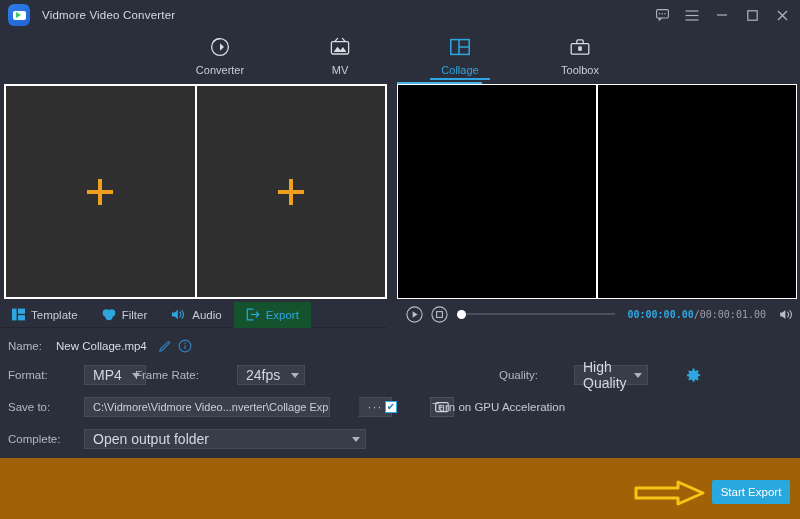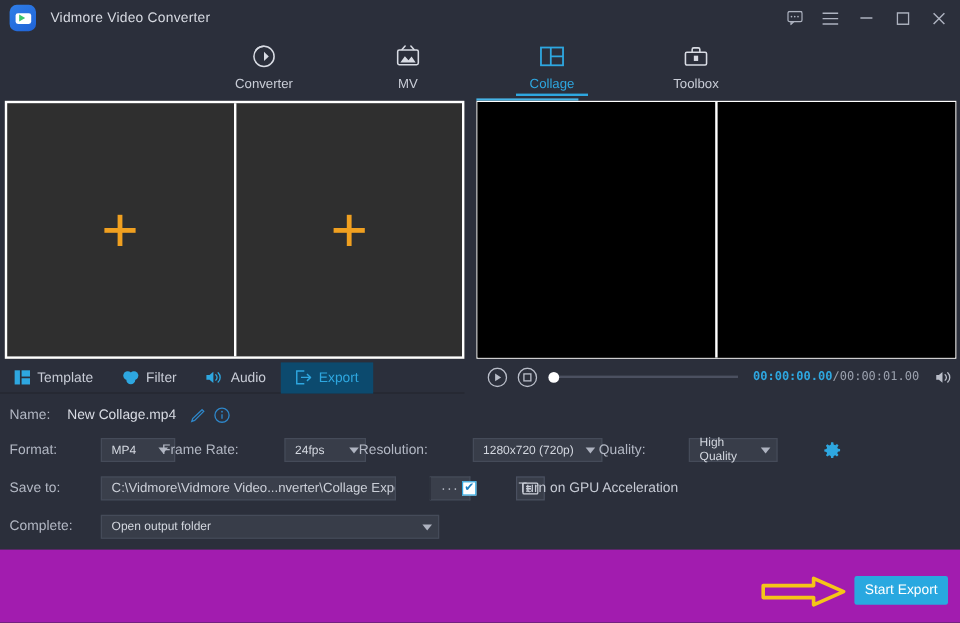--- a/index.html
+++ b/index.html
@@ -97,21 +97,21 @@
   .subtabs {
     position: absolute; left: 0; top: 302px; width: 387px; height: 26px;
     display: flex; align-items: center;
     border-bottom: 1px solid #23262f;
   }
   .subtab {
     height: 26px; display: flex; align-items: center; gap: 6px;
     padding: 0 12px; font-size: 11.5px; color: #c8ccd6;
   }
   .subtab .si { color: #2ea7e0; display: flex; align-items: center; }
-  .subtab.active { background: #0c4a6e; color: #2ea7e0; }
+  .subtab.active { background: #14532d; color: #2ea7e0; }
 
   
   .preview {
     position: absolute; left: 397px; top: 84px; width: 400px; height: 215px;
     background: #000000;
     border: 1px solid #ffffff;
     display: flex;
   }
   .pvcell { flex: 1; background: #000; }
   .pvcell + .pvcell { border-left: 2px solid #ffffff; }
@@ -149,21 +149,21 @@
   .lbl { color: #b3b8c4; font-size: 11.5px; }
 
   .namerow { left: 8px; top: 5px; gap: 0; }
   .namerow .lbl { width: 48px; }
   .namevalue { color: #d9dce4; font-size: 11.5px; margin-left: 0px; }
   .iconbtn { width: 20px; height: 18px; display: flex; align-items: center; justify-content: center; color: #2e86c8; }
 
   .select {
     height: 20px; background: #383d49; border: 1px solid #454b59;
     display: flex; align-items: center; justify-content: space-between;
-    padding: 0 5px 0 8px; color: #d3d7df; font-size: 10px;
+    padding: 0 5px 0 8px; color: #d3d7df; font-size: 14px;
   }
   .caret {
     width: 0; height: 0;
     border-left: 4px solid transparent; border-right: 4px solid transparent;
     border-top: 5px solid #aeb3c0; margin-left: 6px;
   }
   .gear { width: 18px; height: 18px; display: flex; align-items: center; justify-content: center; color: #2ea7e0; margin-left: 8px; }
 
   .pathbox {
     height: 20px; background: #3a3f4b; border: 1px solid #454b59;
@@ -184,21 +184,21 @@
   .chk {
     width: 12px; height: 12px; background: #ffffff; border: 1px solid #2ea7e0;
     display: flex; align-items: center; justify-content: center; color: #1d7fc0;
     font-size: 10px; line-height: 1; flex: none;
   }
   .chklabel { margin-left: 7px; color: #c6cad4; font-size: 11.5px; }
 
   
   .footer {
     position: absolute; left: 0; top: 458px; width: 800px; height: 61px;
-    background: #a21caf;
+    background: #a16207;
   }
   .startbtn {
     position: absolute; right: 10px; top: 22px;
     width: 78px; height: 24px; background: #29a8e0; color: #ffffff;
     font-size: 11.5px; display: flex; align-items: center; justify-content: center;
     border-radius: 2px;
   }
   .arrow {
     position: absolute; right: 94px; top: 22px; width: 72px; height: 26px;
   }
@@ -415,27 +415,20 @@
     </div>
 
     <div class="row" style="left:135px; top:34px;">
       <span class="lbl">Frame Rate:</span>
       <div class="select" style="width:68px; margin-left:10px;">
         <span>24fps</span>
         <i class="caret"></i>
       </div>
     </div>
 
-    <div class="row" style="left:299px; top:34px;">
-      <span class="lbl">Resolution:</span>
-      <div class="select" style="width:108px; margin-left:9px;">
-        <span>1280x720 (720p)</span>
-        <i class="caret"></i>
-      </div>
-    </div>
 
     <div class="row" style="left:499px; top:34px;">
       <span class="lbl">Quality:</span>
       <div class="select" style="width:74px; margin-left:8px;">
         <span>High Quality</span>
         <i class="caret"></i>
       </div>
       <span class="gear">
         <svg width="15" height="15" viewBox="0 0 15 15" fill="currentColor">
           <path d="M7.5 4.6a2.9 2.9 0 1 0 0 5.8 2.9 2.9 0 0 0 0-5.8zm0 4.3a1.4 1.4 0 1 1 0-2.8 1.4 1.4 0 0 1 0 2.8z"></path>

